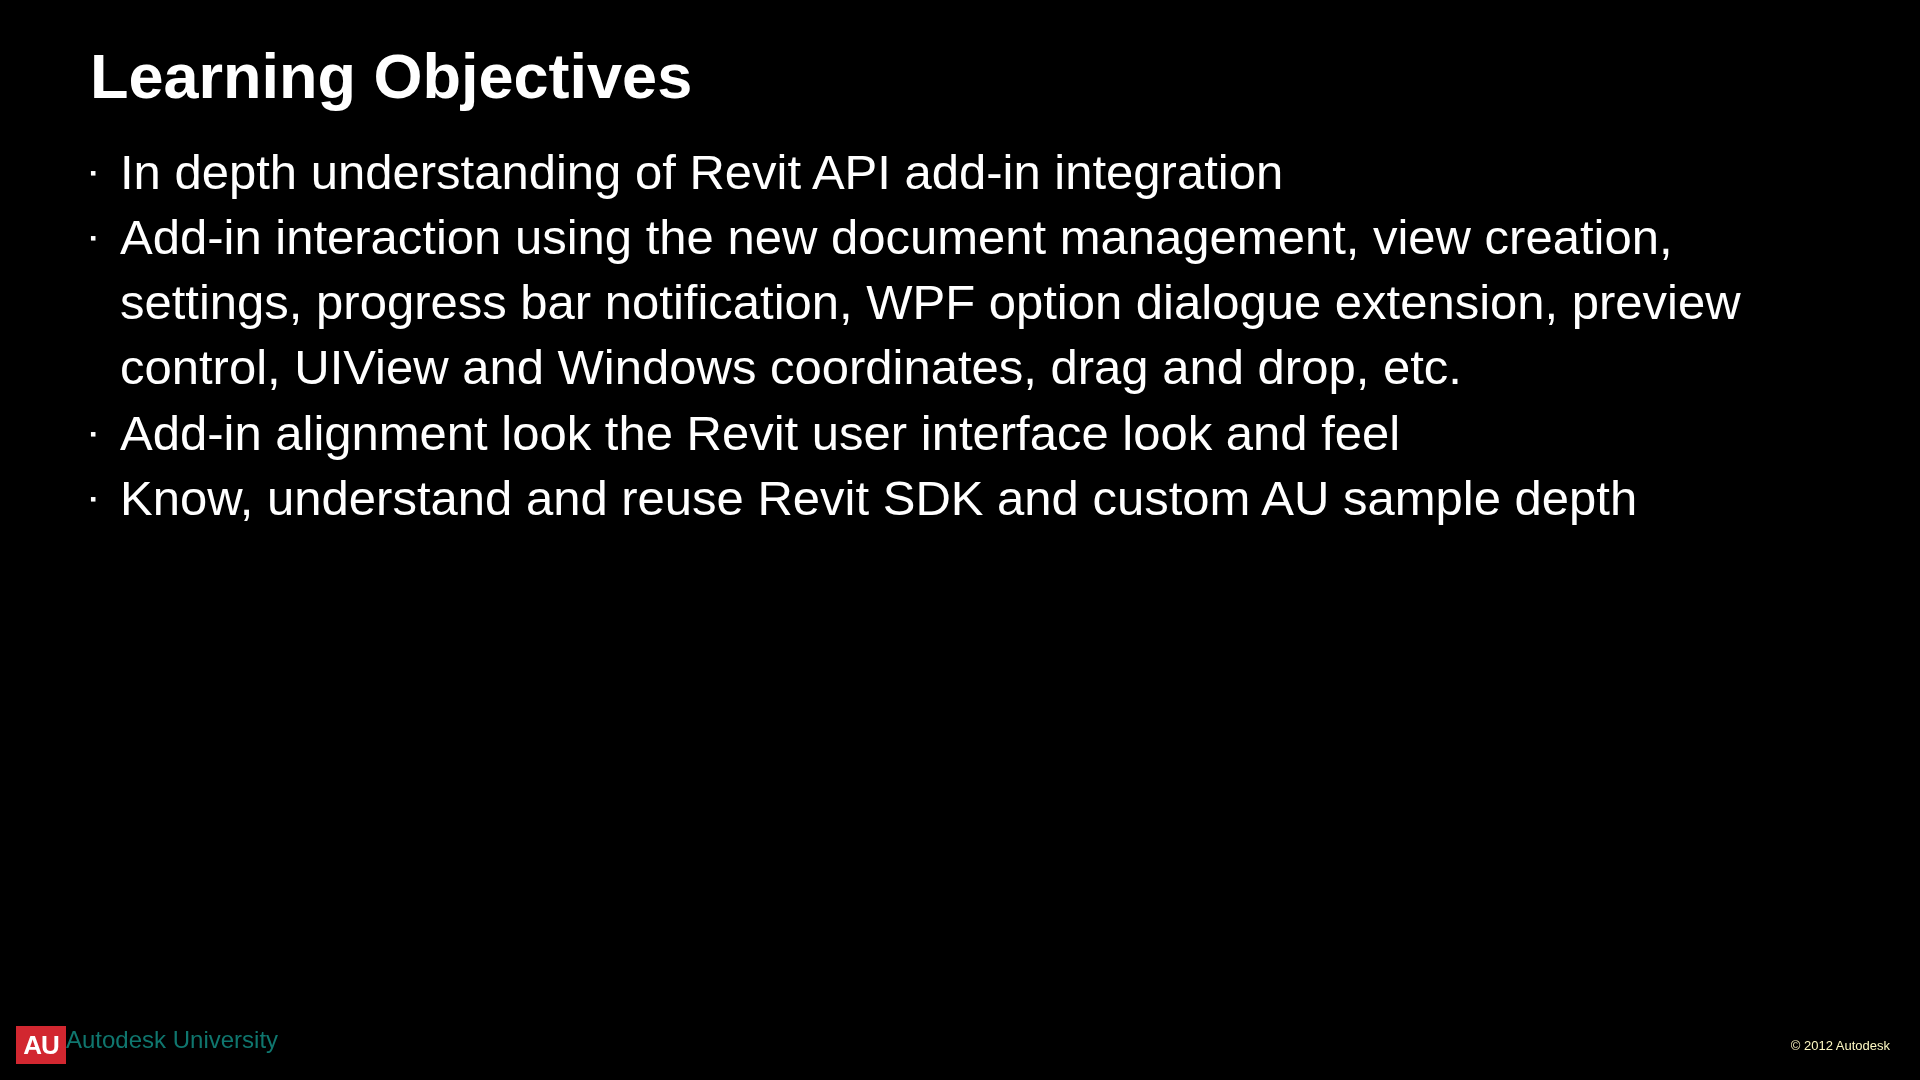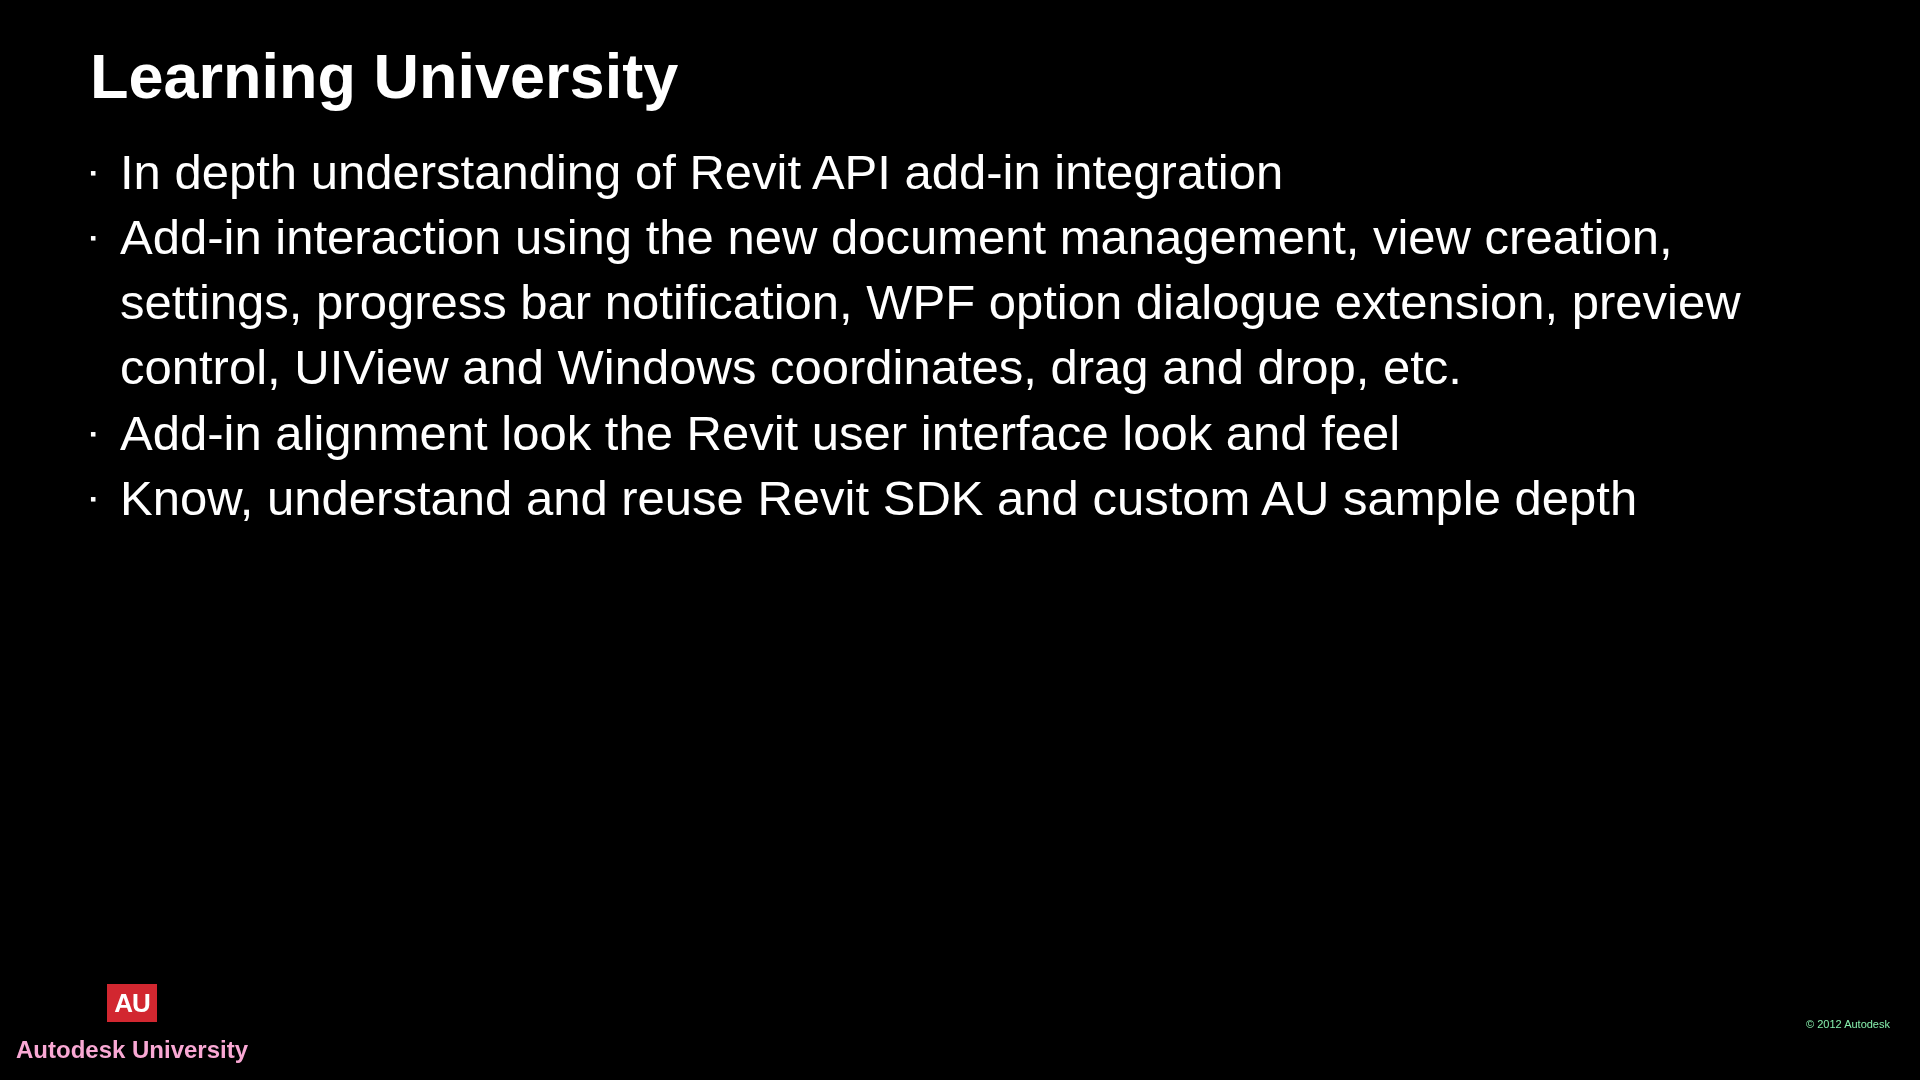--- a/index.html
+++ b/index.html
@@ -54,52 +54,50 @@
       left: 0;
       right: 0;
       width: 100%;
       display: flex;
       justify-content: space-between;
       align-items: center;
       padding: 0 16px;
     }
     .footer-left {
       display: flex;
-      align-items: center;
-      gap: 14px;
-      flex-direction: column;
+      align-items: flex-start;
     }
     .au-logo {
       background: #d22730;
       color: #ffffff;
       font-weight: bold;
       font-size: 26px;
       width: 50px;
       height: 38px;
       display: flex;
       align-items: center;
       justify-content: center;
       letter-spacing: -1px;
     }
     .au-text {
       font-size: 24px;
-      color: #f9a8d4;
-      font-weight: 700;
+      color: #0f766e;
+      font-weight: 400;
     }
     .copyright {
-      font-size: 11px;
-      color: #86efac;
+      font-size: 13px;
+      color: #fef9c3;
       padding-right: 14px;
     }
   </style>
 </head>
 <body>
 
 <div class="slide-container">
-  <h1 class="title">Learning University</h1>
+  <h1 class="title">Learning Objectives</h1>
   <ul class="bullet-list">
     <li class="bullet-item">
       <span class="bullet-marker">▪</span>
       <span class="bullet-text">In depth understanding of Revit API add-in integration</span>
     </li>
     <li class="bullet-item">
       <span class="bullet-marker">▪</span>
       <span class="bullet-text">Add-in interaction using the new document management, view creation, settings, progress bar notification, WPF option dialogue extension, preview control, UIView and Windows coordinates, drag and drop, etc.</span>
     </li>
     <li class="bullet-item">

